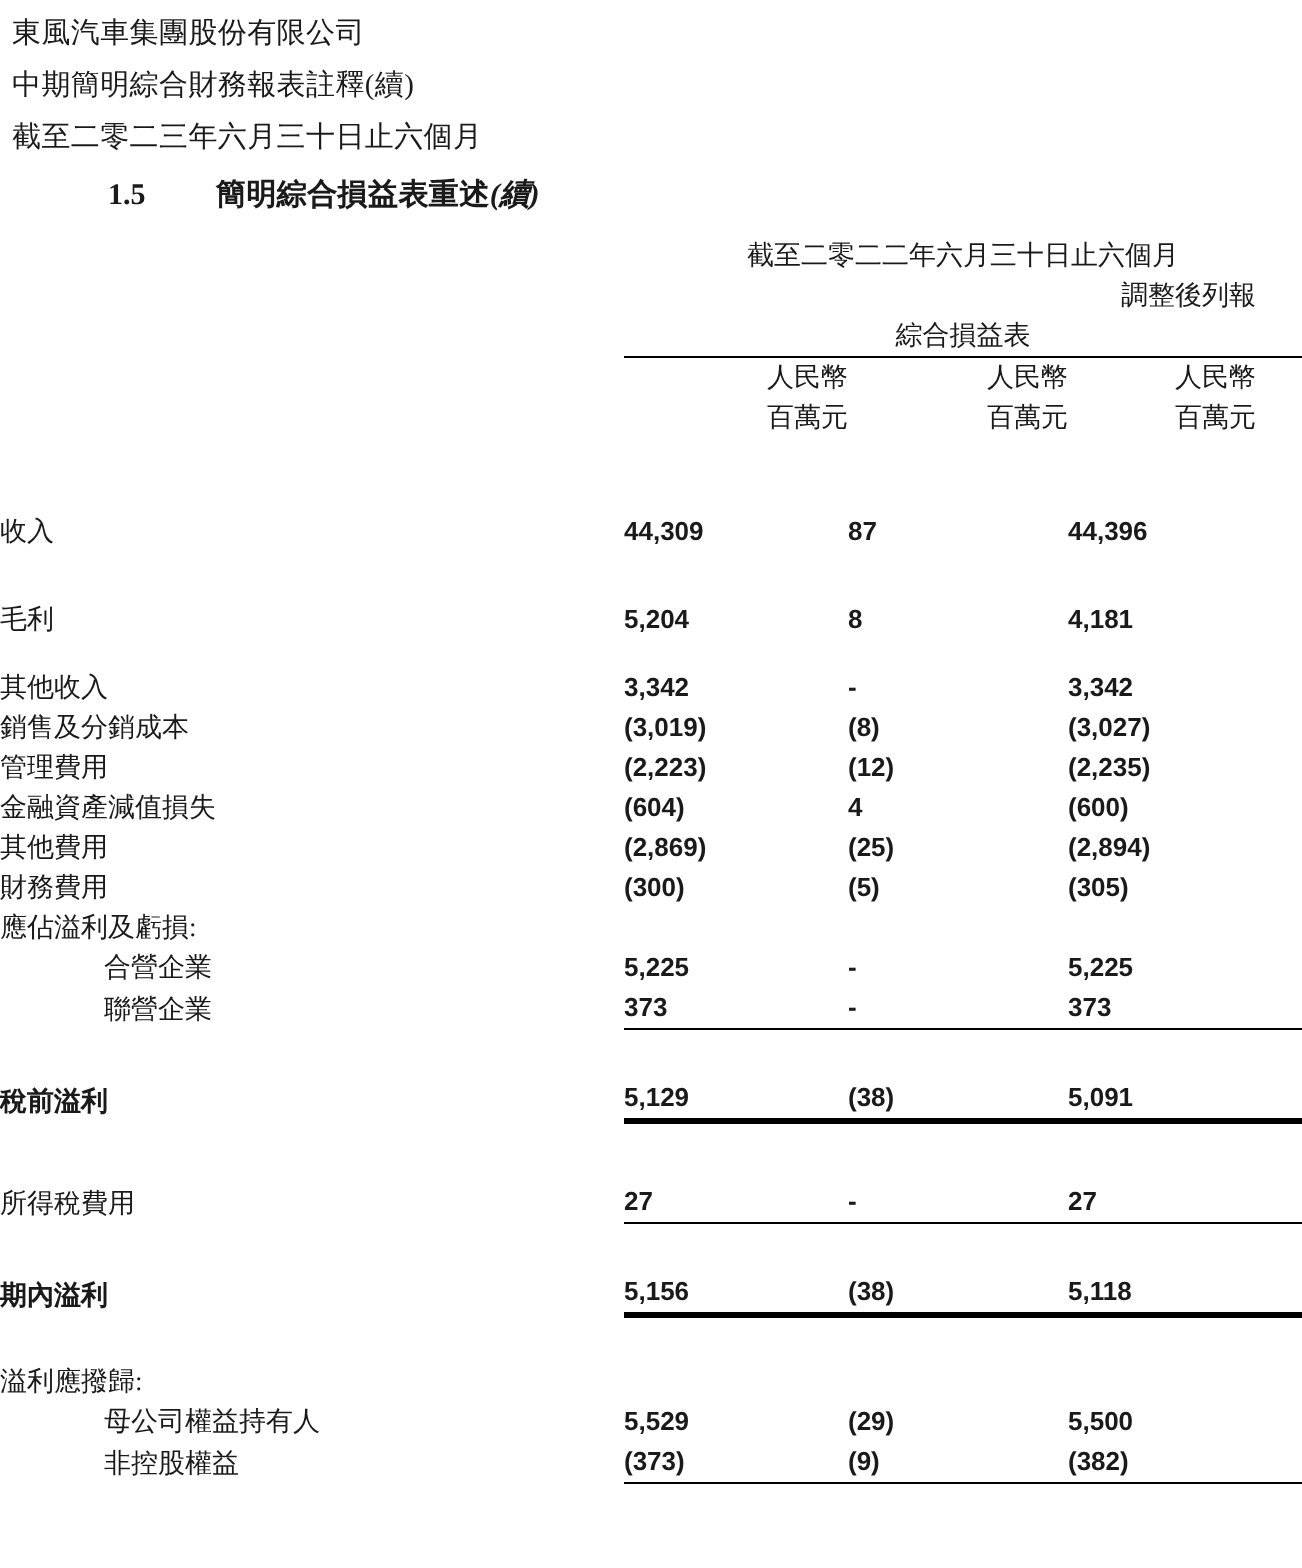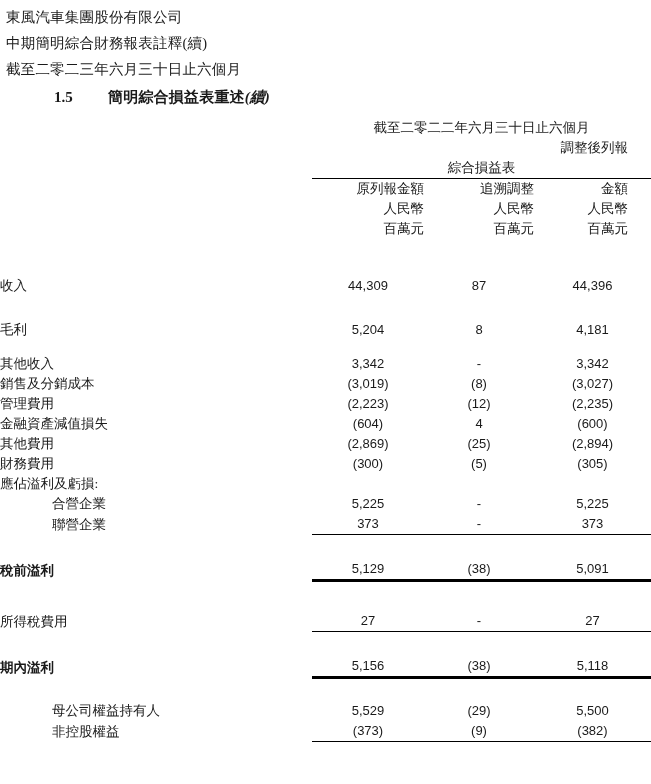--- a/index.html
+++ b/index.html
@@ -85,25 +85,26 @@
 
   .lbl {
     padding-left: 58px;
     white-space: nowrap;
     font-size: 13.5px;
   }
   .lbl.indent { padding-left: 52px; }
   .lbl.bold   { font-weight: bold; }
 
   .num {
-    text-align: center;
+    text-align: left;
     padding-right: 0;
     white-space: nowrap;
     font-family: "Liberation Sans", "DejaVu Sans", sans-serif;
     font-size: 13px;
+    font-weight: bold;
   }
   .c1 { padding-right: 0px; }
   .c2 { padding-right: 0px; }
   .c3 { padding-right: 23px; }
 
   
   tr.tall td      { height: 35px; }
   tr.compact td   { height: 20px; }
   tr.gap td       { height: 14px; }
   tr.gap-sm td    { height: 9px; }
@@ -162,26 +163,20 @@
         <td class="hdr-col"></td>
         <td class="hdr-col"></td>
         <td class="hdr-col c3pad">調整後列報</td>
       </tr>
 
       <tr>
         <td></td>
         <td class="hdr-title rule-bot" colspan="3">綜合損益表</td>
       </tr>
 
-      <tr>
-        <td></td>
-        <td class="hdr-col">原列報金額</td>
-        <td class="hdr-col">追溯調整</td>
-        <td class="hdr-col c3pad">金額</td>
-      </tr>
 
       <tr>
         <td></td>
         <td class="hdr-col">人民幣</td>
         <td class="hdr-col">人民幣</td>
         <td class="hdr-col c3pad">人民幣</td>
       </tr>
 
       <tr>
         <td></td>
@@ -304,20 +299,26 @@
         <td class="num c1 rule-bot-thick">5,156</td>
         <td class="num c2 rule-bot-thick">(38)</td>
         <td class="num c3 rule-bot-thick">5,118</td>
       </tr>
 
       <tr class="gap-lg">
           <td colspan="4"></td>
         </tr>
 
       <tr class="compact">
+        <td class="lbl">溢利應撥歸:</td>
+        <td class="num c1"></td>
+        <td class="num c2"></td>
+        <td class="num c3"></td>
+      </tr>
+      <tr class="compact">
         <td class="lbl indent">母公司權益持有人</td>
         <td class="num c1">5,529</td>
         <td class="num c2">(29)</td>
         <td class="num c3">5,500</td>
       </tr>
       <tr class="compact">
         <td class="lbl indent">非控股權益</td>
         <td class="num c1 rule-bot">(373)</td>
         <td class="num c2 rule-bot">(9)</td>
         <td class="num c3 rule-bot">(382)</td>

